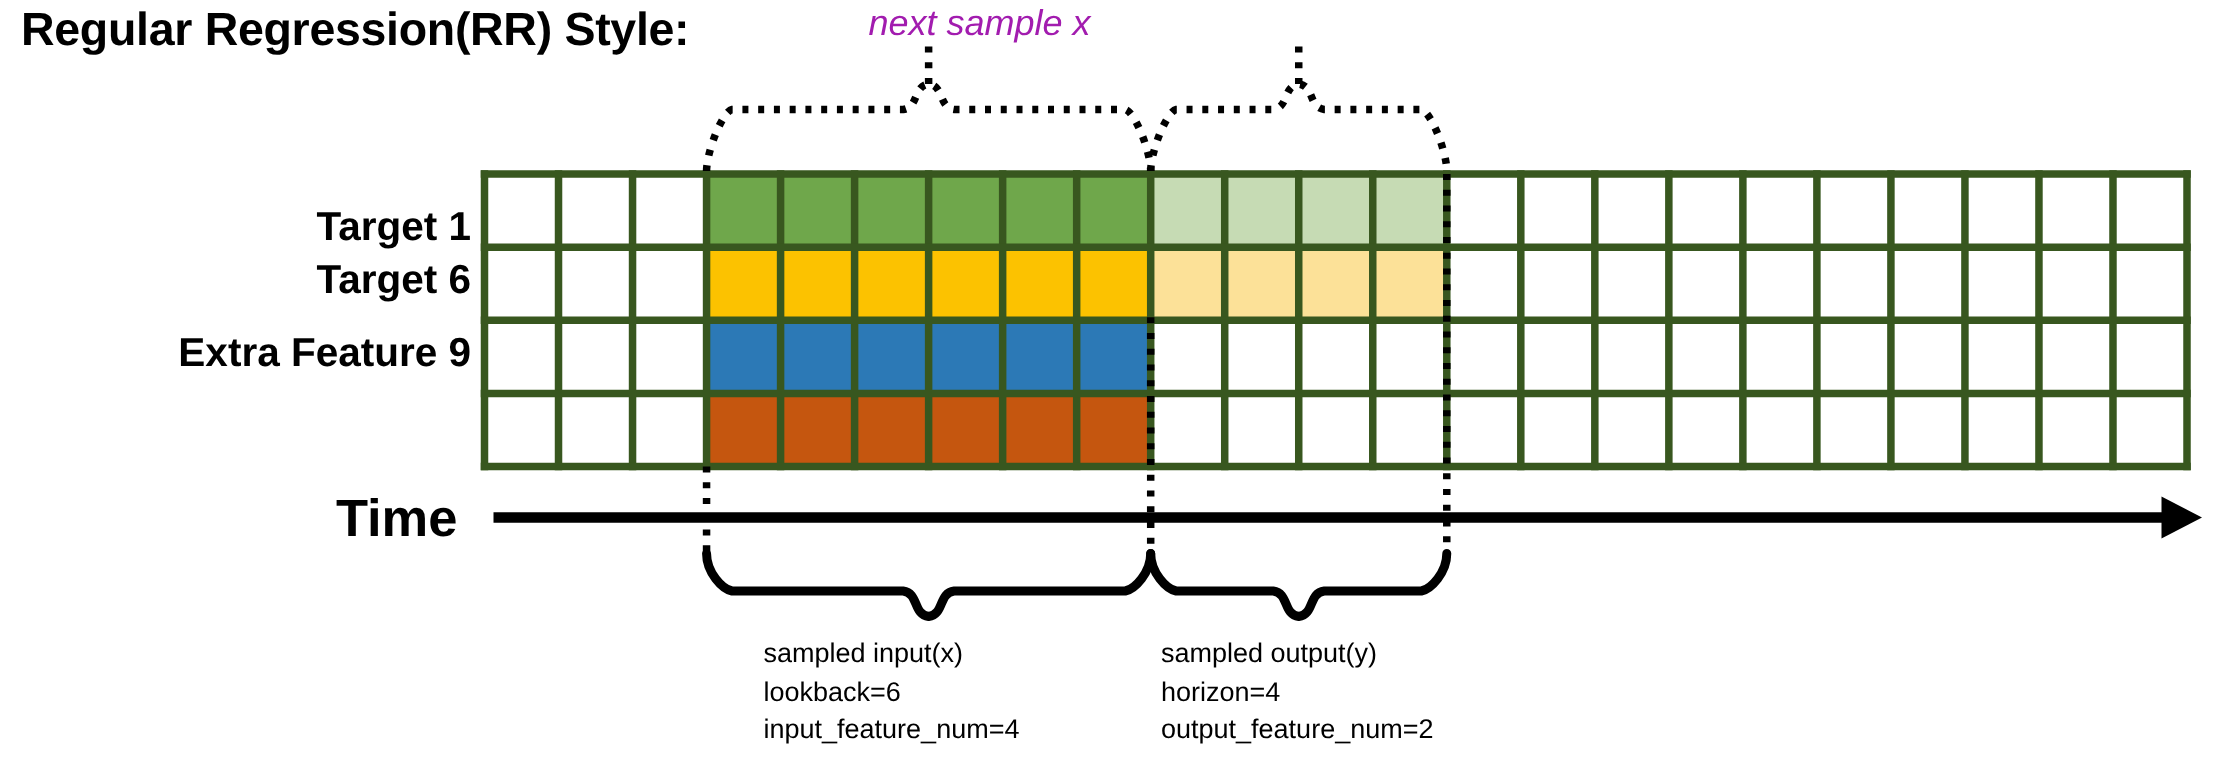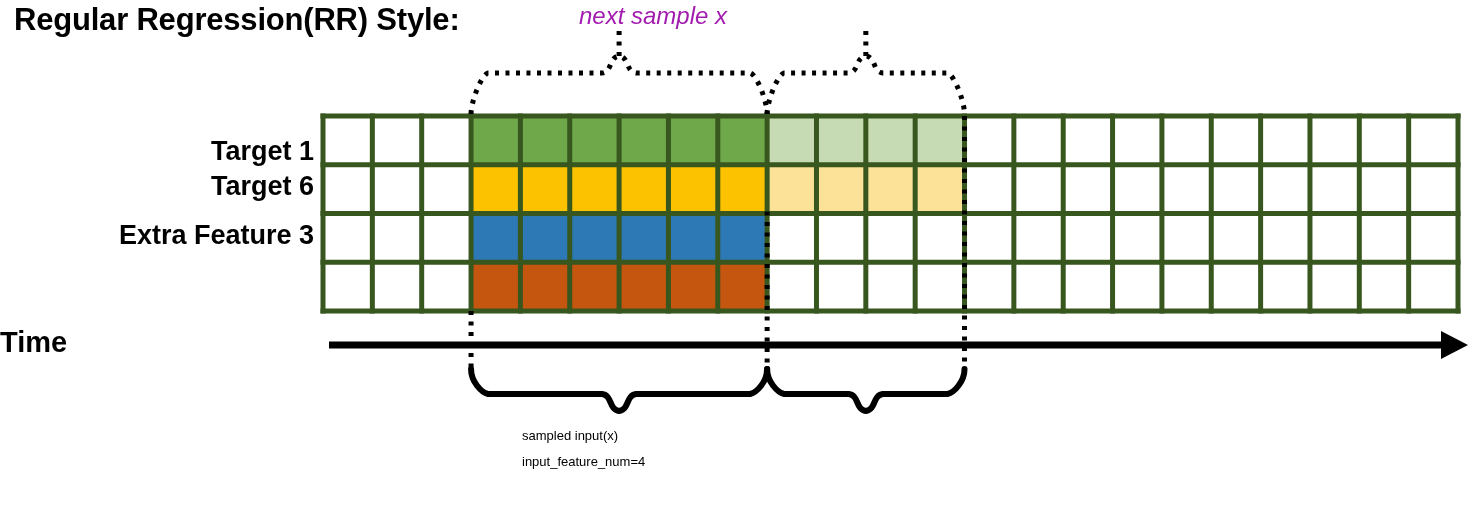--- a/index.html
+++ b/index.html
@@ -49,67 +49,72 @@
     left: 9px;
     top: 116px;
     width: 305px;
     height: 196px;
   }
   .time-label {
     position: absolute;
     left: 0;
     top: 326px;
     width: 305px;
-    text-align: left;
-    font-size: 29px;
+    text-align: right;
+    font-size: 35px;
     font-weight: 700;
     color: #000000;
   }
   .brace-label {
     position: absolute;
     font-size: 24px;
     font-style: italic;
     font-weight: 400;
     color: #a21caf;
     white-space: nowrap;
     text-align: center;
   }
   .foot-block {
     position: absolute;
-    font-size: 13px;
+    font-size: 18px;
     font-weight: 400;
     color: #000000;
     line-height: 25.5px;
     white-space: nowrap;
-    margin-left: 13px;
   }
   .foot-block div { white-space: nowrap; }
 </style>
 </head>
 <body>
 
 <div id="stage">
 
   <div class="title">Regular Regression(RR) Style:</div>
 
   <div class="labels-col">
     <div class="row-label" style="top:6px;margin-top:14px;">Target 1</div>
     <div class="row-label" style="top:55px;">Target 6</div>
-    <div class="row-label" style="top:104px;">Extra Feature 3</div>
+    <div class="row-label" style="top:104px;">Extra Feature 9</div>
   </div>
 
   <div class="time-label">Time</div>
 
   <div class="brace-label" style="left:563px; top:2px; width:180px;">next sample x</div>
 
   <div class="foot-block" style="left:509px; top:423px;">
     <div>sampled input(x)</div>
+    <div>lookback=6</div>
     <div>input_feature_num=4</div>
   </div>
 
+  <div class="foot-block" style="left:774px; top:423px;">
+    <div>sampled output(y)</div>
+    <div>horizon=4</div>
+    <div>output_feature_num=2</div>
+  </div>
 
   <svg id="vector" width="1476" height="516" viewBox="0 0 1476 516" xmlns="http://www.w3.org/2000/svg">
     <g id="grid-cells">
         <rect x="323" y="116" width="49.34782608695652" height="48.75" fill="#ffffff"></rect>
         <rect x="372.3478260869565" y="116" width="49.34782608695652" height="48.75" fill="#ffffff"></rect>
         <rect x="421.69565217391306" y="116" width="49.34782608695652" height="48.75" fill="#ffffff"></rect>
         <rect x="471.04347826086956" y="116" width="49.34782608695652" height="48.75" fill="#6fa74b"></rect>
         <rect x="520.3913043478261" y="116" width="49.34782608695652" height="48.75" fill="#6fa74b"></rect>
         <rect x="569.7391304347826" y="116" width="49.34782608695652" height="48.75" fill="#6fa74b"></rect>
         <rect x="619.0869565217391" y="116" width="49.34782608695652" height="48.75" fill="#6fa74b"></rect>

